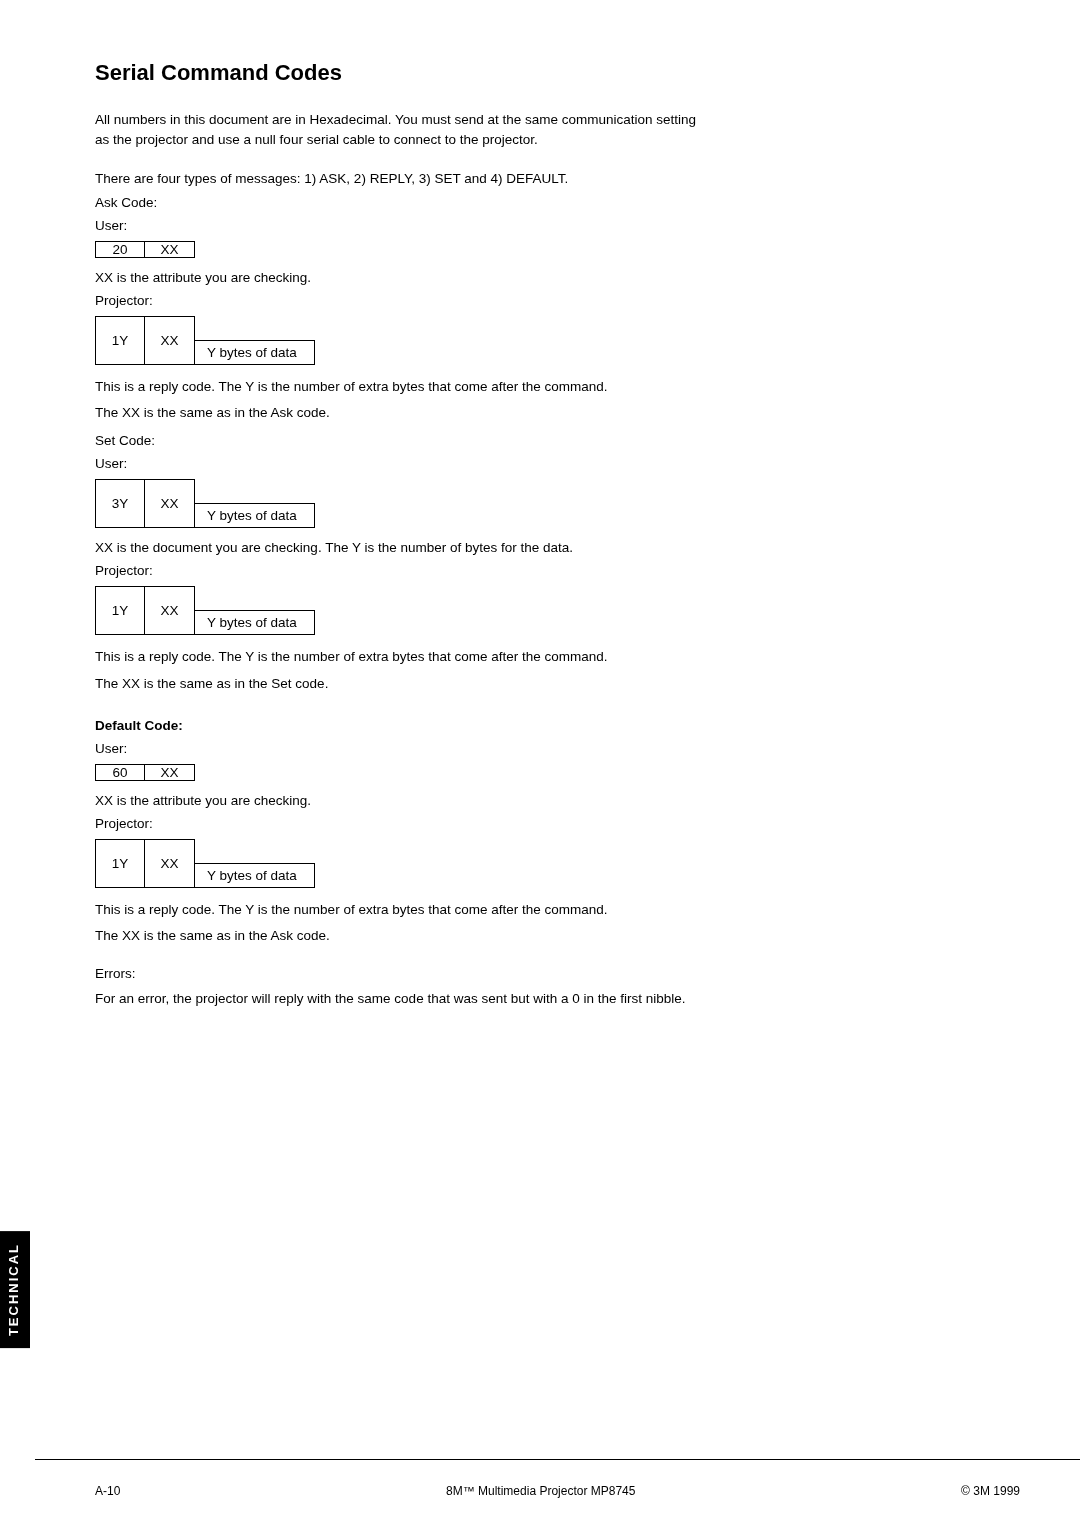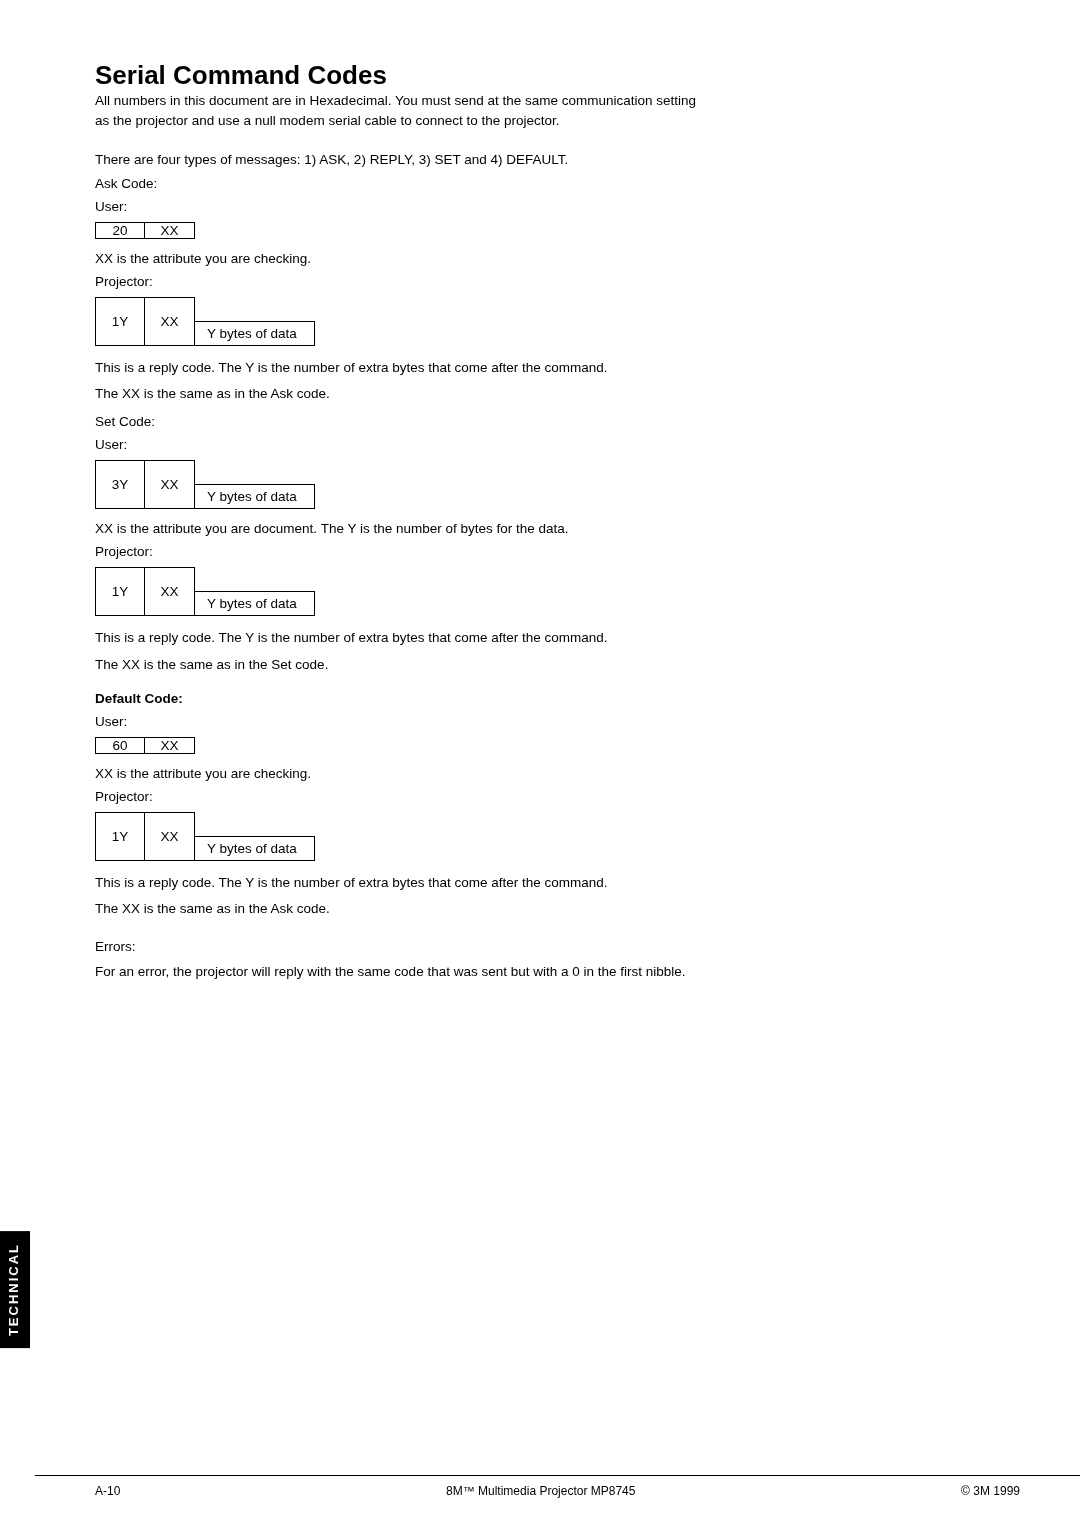--- a/index.html
+++ b/index.html
@@ -42,22 +42,23 @@
       text-align: center;
     }
 
     .main-content {
       margin-left: 35px;
       padding: 60px 70px 80px 60px;
       flex: 1;
     }
 
     h1 {
-      font-size: 26px;
+      font-size: 22px;
       font-weight: bold;
+      margin-bottom: 24px;
       font-family: Arial, Helvetica, sans-serif;
     }
 
     .intro-text {
       font-size: 13.5px;
       line-height: 1.5;
       margin-bottom: 18px;
     }
 
     .section-text {
@@ -118,21 +119,21 @@
       margin-bottom: 10px;
     }
 
     .footer {
       position: absolute;
       bottom: 30px;
       left: 35px;
       right: 0;
       display: flex;
       justify-content: space-between;
-      padding: 8px 60px 0 60px;
+      padding: 24px 60px 0 60px;
       border-top: 1px solid #000000;
       font-size: 12px;
     }
 
     .footer-left {
       font-size: 12px;
     }
 
     .footer-center {
       font-size: 12px;
@@ -146,21 +147,21 @@
 <body>
 
 <div class="page-container">
   <div class="sidebar-tab">TECHNICAL</div>
 
   <div class="main-content">
     <h1>Serial Command Codes</h1>
 
     <p class="intro-text">
       <span>All numbers in this document are in Hexadecimal.  You must send at the same communication setting</span><br>
-      <span>as the projector and use a null modem serial cable to connect to the projector.</span>
+      <span>as the projector and use a null four serial cable to connect to the projector.</span>
     </p>
 
     <p class="section-text">There are four types of messages:  1) ASK, 2) REPLY,  3) SET and 4) DEFAULT.</p>
 
     <div class="section-block">
       <p class="label-text">Ask Code:</p>
       <p class="label-text">User:</p>
 
       <div class="code-table">
         <div class="code-cell">
@@ -199,37 +200,37 @@
           <span>3Y</span>
         </div>
         <div class="code-cell">
           <span>XX</span>
         </div>
         <div class="code-cell-data">
           <span>Y bytes of data</span>
         </div>
       </div>
 
-      <p class="label-text">XX is the attribute you are document. The Y is the number of bytes for the data.</p>
+      <p class="label-text">XX is the document you are checking. The Y is the number of bytes for the data.</p>
       <p class="label-text">Projector:</p>
 
       <div class="code-table">
         <div class="code-cell">
           <span>1Y</span>
         </div>
         <div class="code-cell">
           <span>XX</span>
         </div>
         <div class="code-cell-data">
           <span>Y bytes of data</span>
         </div>
       </div>
 
       <p class="reply-text">This is a reply code.  The Y is the number of extra bytes that come after the command.</p>
-      <p class="reply-text" style="margin-bottom: 16px;">The XX is the same as in the Set code.</p>
+      <p class="reply-text" style="margin-bottom: 24px;">The XX is the same as in the Set code.</p>
     </div>
 
     <div class="section-block">
       <p class="label-text">
         <span class="bold-label">Default Code:</span>
       </p>
       <p class="label-text">User:</p>
 
       <div class="code-table">
         <div class="code-cell">

